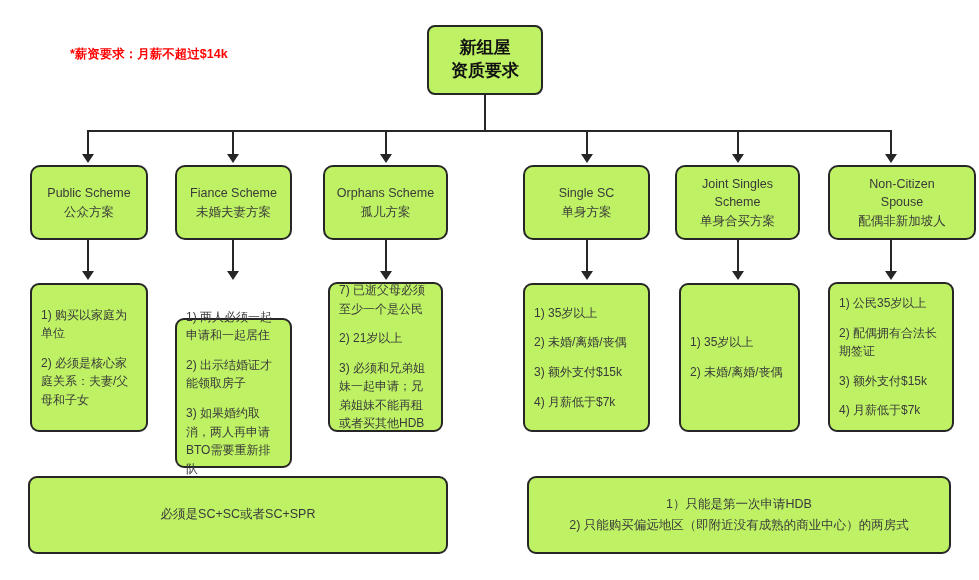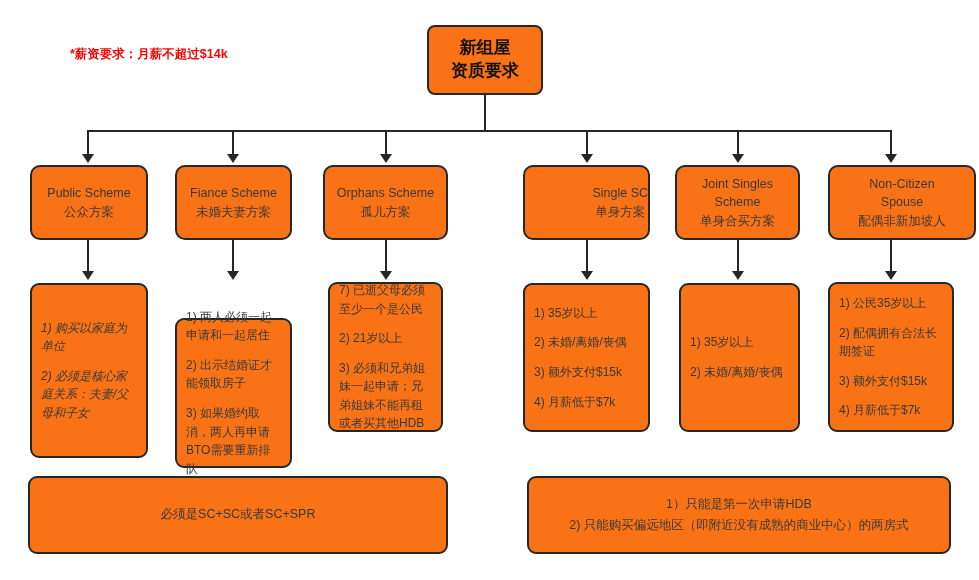--- a/index.html
+++ b/index.html
@@ -13,21 +13,21 @@
     position:relative;
     width:979px;
     height:580px;
     background:#ffffff;
     overflow:hidden;
   }
   
   .node{
     position:absolute;
     box-sizing:border-box;
-    background:#f97316;
+    background:#bef264;
     border:2px solid #262626;
     border-radius:9px;
     display:flex;
     align-items:center;
     justify-content:center;
     text-align:center;
     line-height:1.5;
   }
   .node .line{display:block;white-space:nowrap;}
 
@@ -149,21 +149,21 @@
     </div>
   </div>
 
   <div class="node scheme-node" style="left:323px; width:125px;">
     <div>
       <span class="line">Orphans Scheme</span>
       <span class="line">孤儿方案</span>
     </div>
   </div>
 
-  <div class="node scheme-node" style="left:523px; width:127px;justify-content:flex-end;">
+  <div class="node scheme-node" style="left:523px; width:127px;">
     <div>
       <span class="line">Single SC</span>
       <span class="line">单身方案</span>
     </div>
   </div>
 
   <div class="node scheme-node" style="left:675px; width:125px;">
     <div>
       <span class="line">Joint Singles</span>
       <span class="line">Scheme</span>
@@ -190,21 +190,21 @@
 
   <div class="conn vline" style="left:586px; top:240px; height:33px;"></div>
   <div class="arrow" style="left:581px; top:271px;"></div>
 
   <div class="conn vline" style="left:737px; top:240px; height:33px;"></div>
   <div class="arrow" style="left:732px; top:271px;"></div>
 
   <div class="conn vline" style="left:890px; top:240px; height:33px;"></div>
   <div class="arrow" style="left:885px; top:271px;"></div>
 
-  <div class="node detail-node" style="left:30px; top:283px; width:118px; height:175px;font-style:italic;">
+  <div class="node detail-node" style="left:30px; top:283px; width:118px; height:149px;">
     <div class="inner">
       <div class="item">1) 购买以家庭为单位</div>
       <div class="item">2) 必须是核心家庭关系：夫妻/父母和子女</div>
     </div>
   </div>
 
   <div class="node detail-node" style="left:175px; top:282px; width:117px; height:150px;margin-top:36px;">
     <div class="inner">
       <div class="item">1) 两人必须一起申请和一起居住</div>
       <div class="item">2) 出示结婚证才能领取房子</div>

